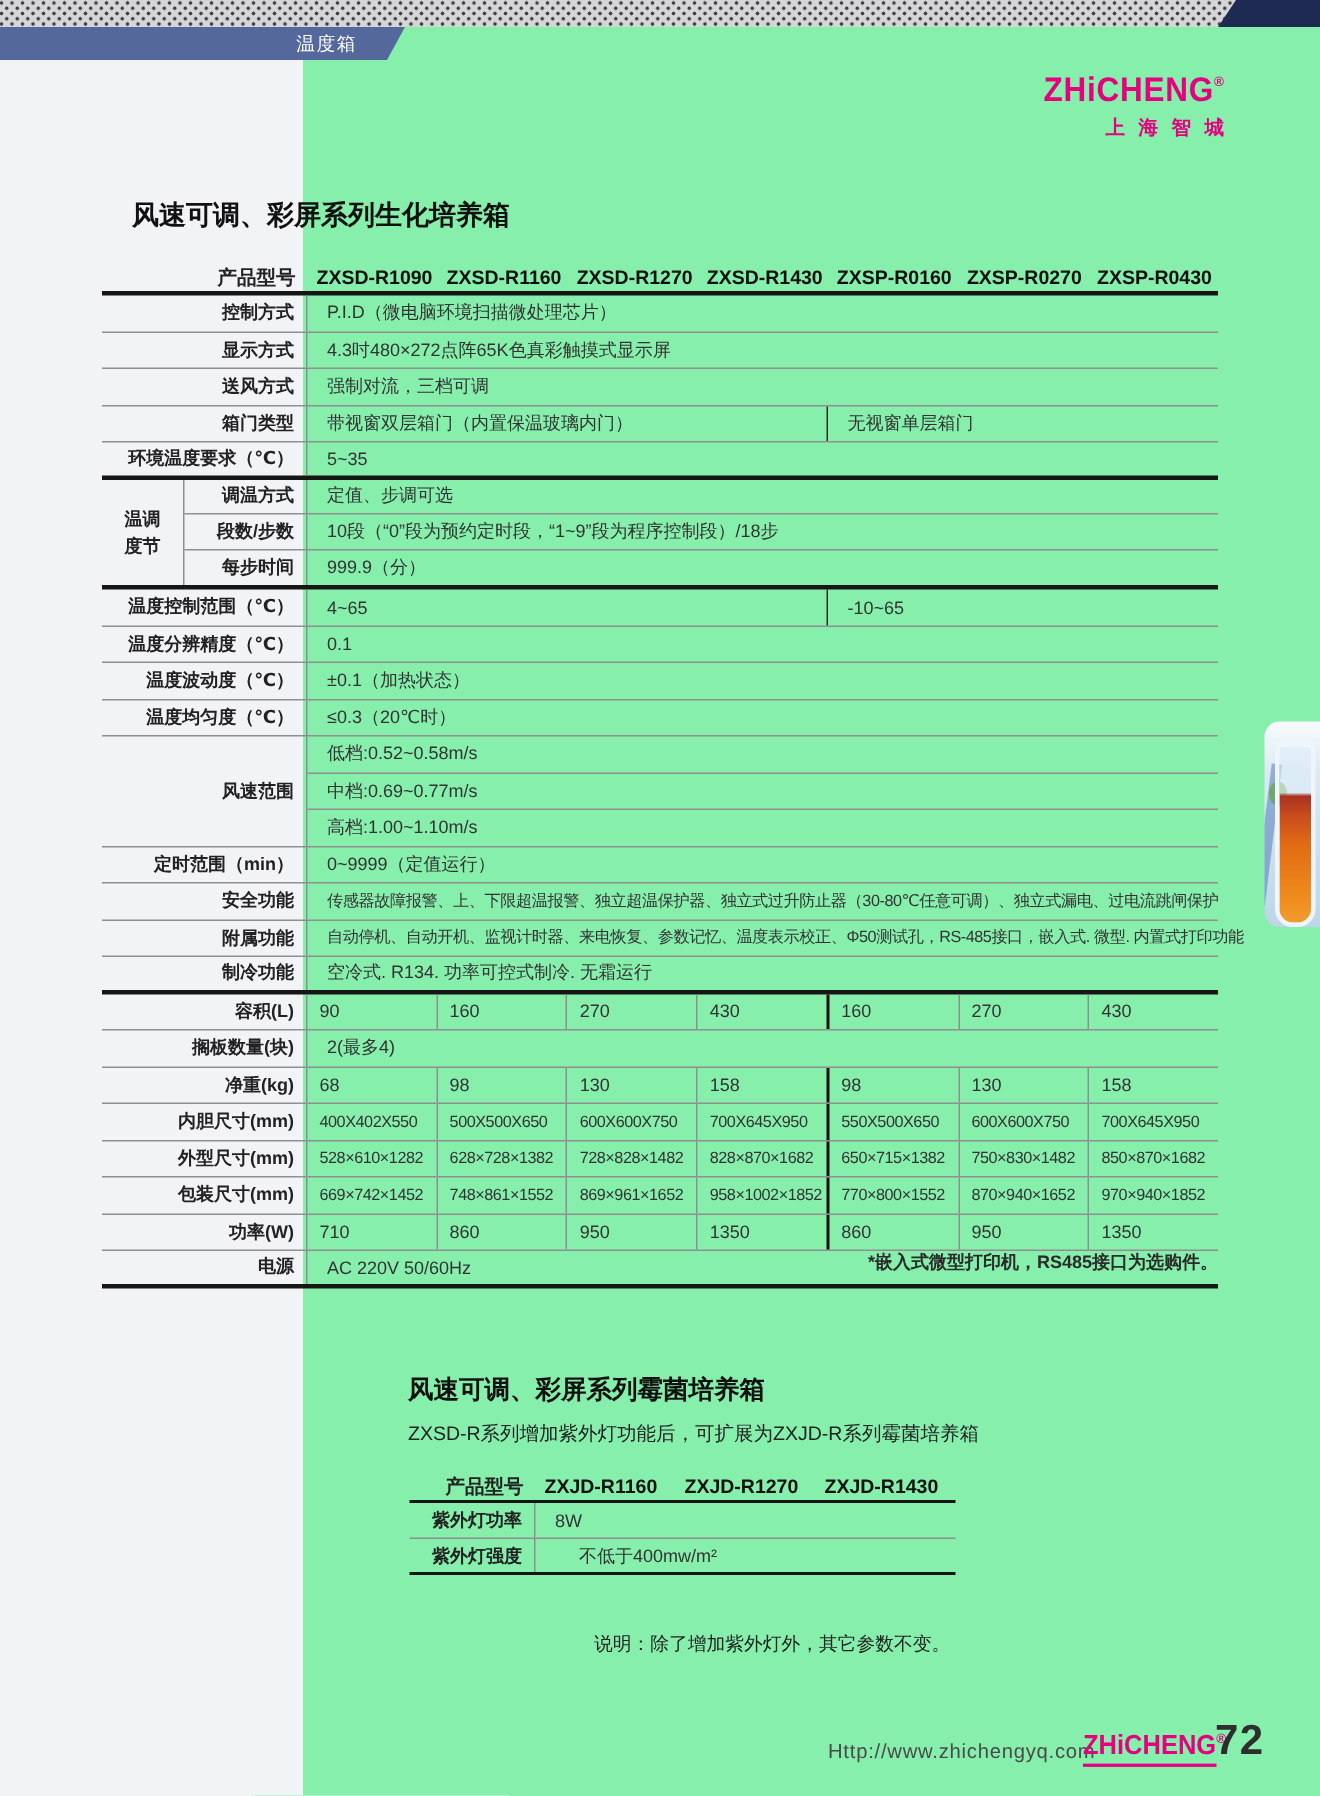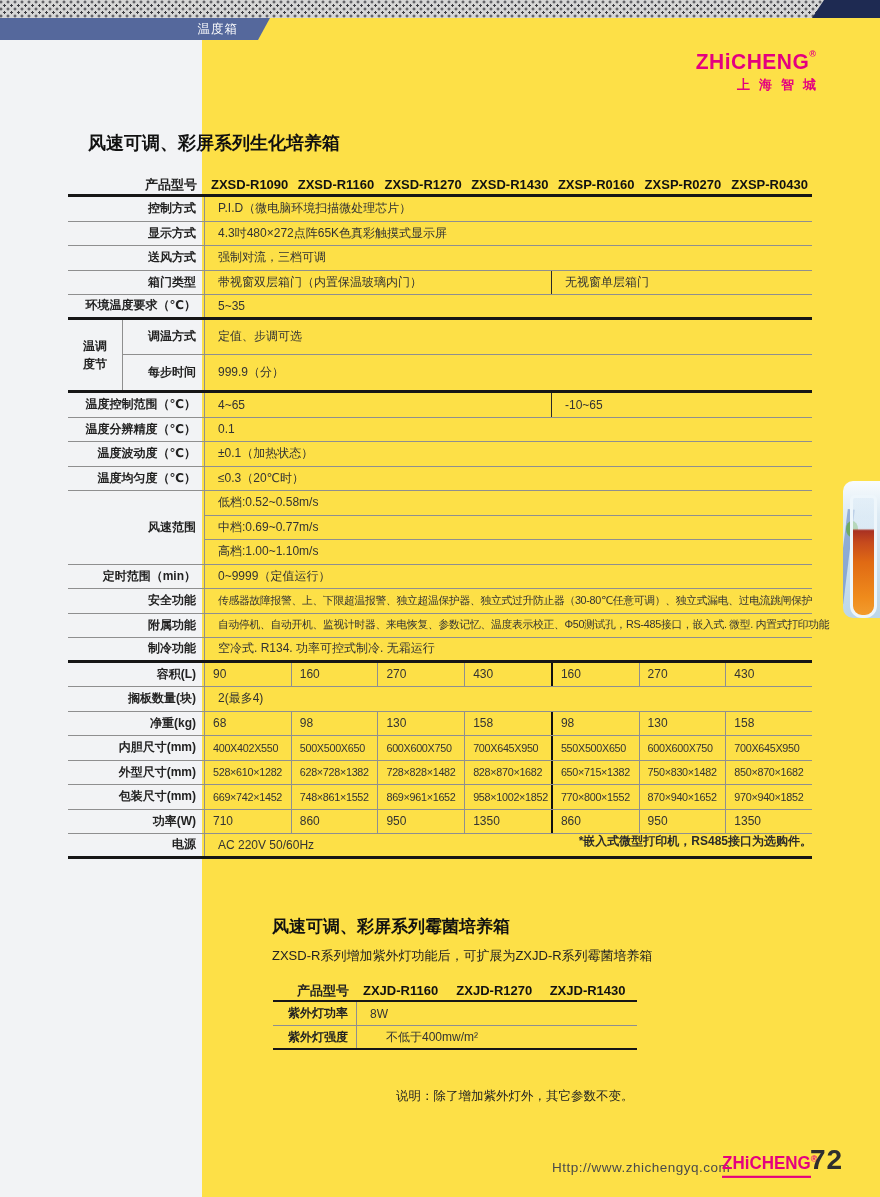--- a/index.html
+++ b/index.html
@@ -1,17 +1,17 @@
 <!DOCTYPE html>
 <html><head>
 <meta charset="utf-8">
 <style>
   html,body{margin:0;padding:0;}
   body{font-family:"Liberation Sans","DejaVu Sans",sans-serif;background:#fff;}
-  #page{position:relative;width:880px;height:1197px;background:#fde047;overflow:hidden;}
+  #page{position:relative;width:880px;height:1197px;background:#86efac;overflow:hidden;}
 
   
   .dotstrip{position:absolute;left:0;top:0;width:880px;height:18px;background-color:#d6d6d6;
     background-image:radial-gradient(circle,#3e3e44 1.1px,transparent 1.4px),
                      radial-gradient(circle,#3e3e44 1.1px,transparent 1.4px);
     background-size:7px 7px;background-position:1px 2px,4.5px 5.5px;}
   .corner{position:absolute;top:0;right:0;width:68px;height:18px;background:#1e2a52;
     clip-path:polygon(12px 0,68px 0,68px 18px,0 18px);}
   .tab{position:absolute;left:0;top:18px;width:270px;height:22px;background:#55689c;
     clip-path:polygon(0 0,270px 0,258px 22px,0 22px);color:#fff;font-size:12.5px;line-height:22px;
@@ -137,20 +137,24 @@
       </div>
       <div class="sr group thick">
         <div class="glbl">温调
 度节</div>
         <div class="gbody">
           <div class="grow">
             <div class="slbl">调温方式</div>
             <div class="val">定值、步调可选</div>
           </div>
           <div class="grow">
+            <div class="slbl">段数/步数</div>
+            <div class="val">10段（“0”段为预约定时段，“1~9”段为程序控制段）/18步</div>
+          </div>
+          <div class="grow">
             <div class="slbl">每步时间</div>
             <div class="val">999.9（分）</div>
           </div>
         </div>
       </div>
       <div class="sr rowh">
         <div class="lbl">温度控制范围（℃）</div>
         <div class="vsplit">
           <div class="vl">4~65</div>
           <div class="vr">-10~65</div>

